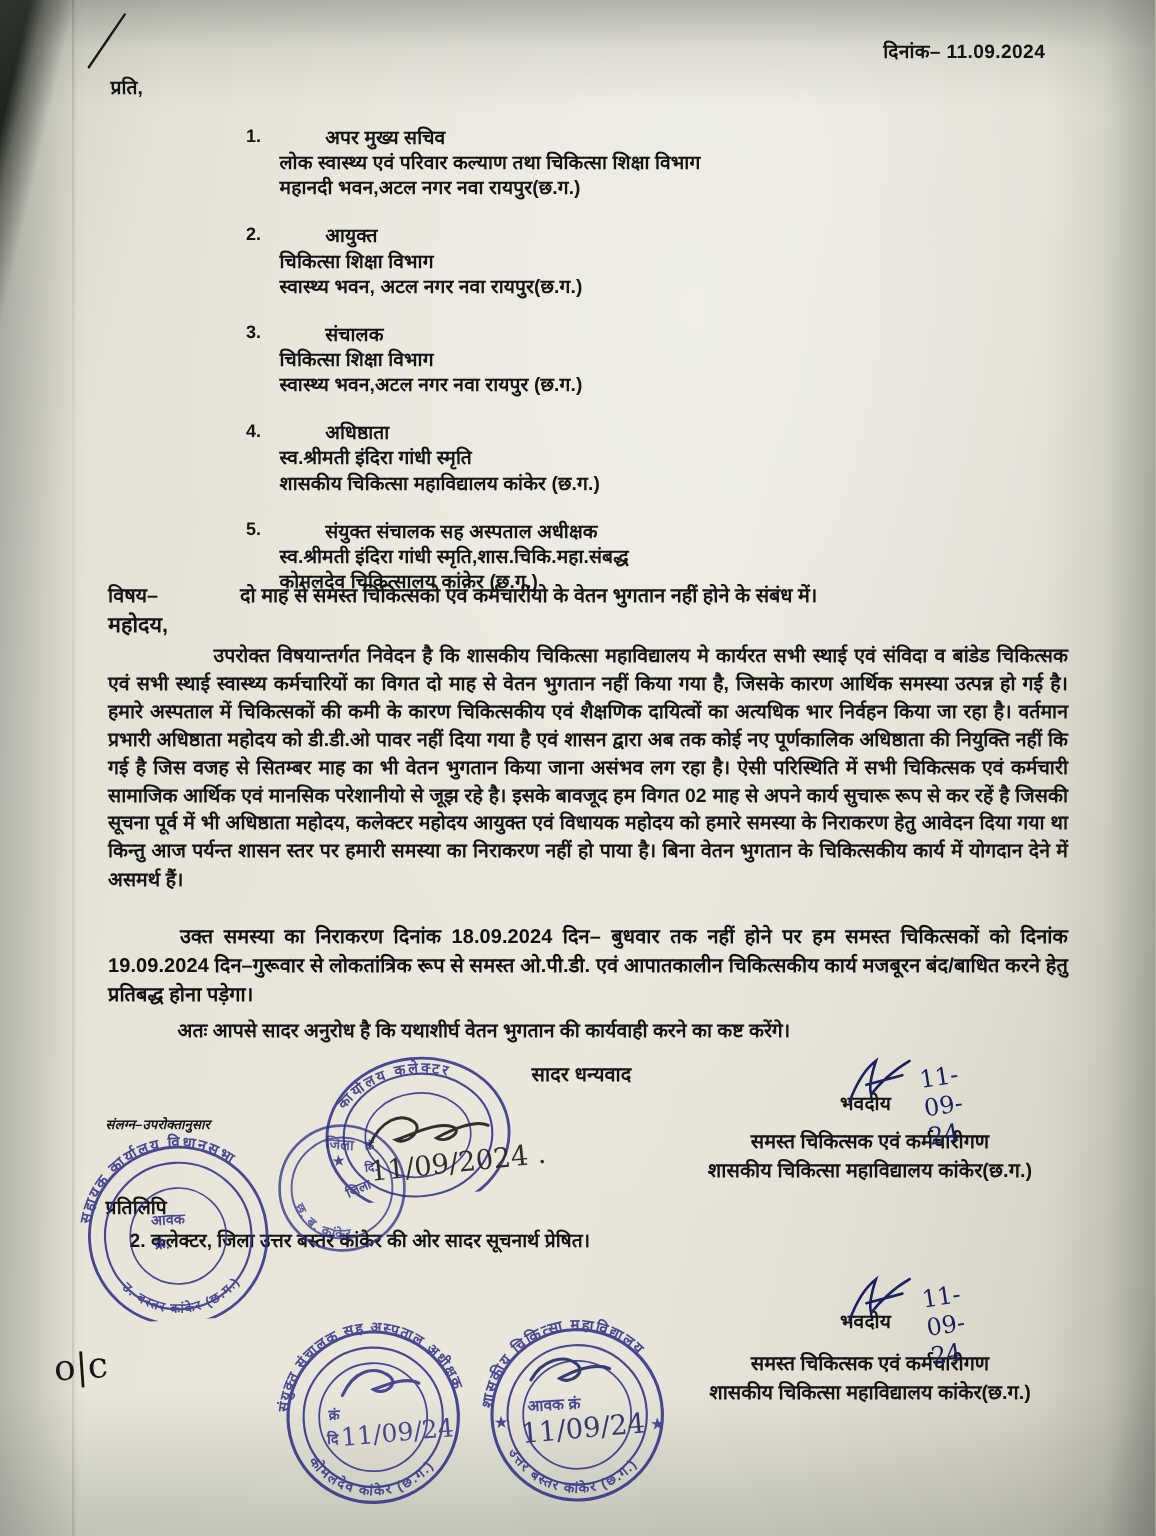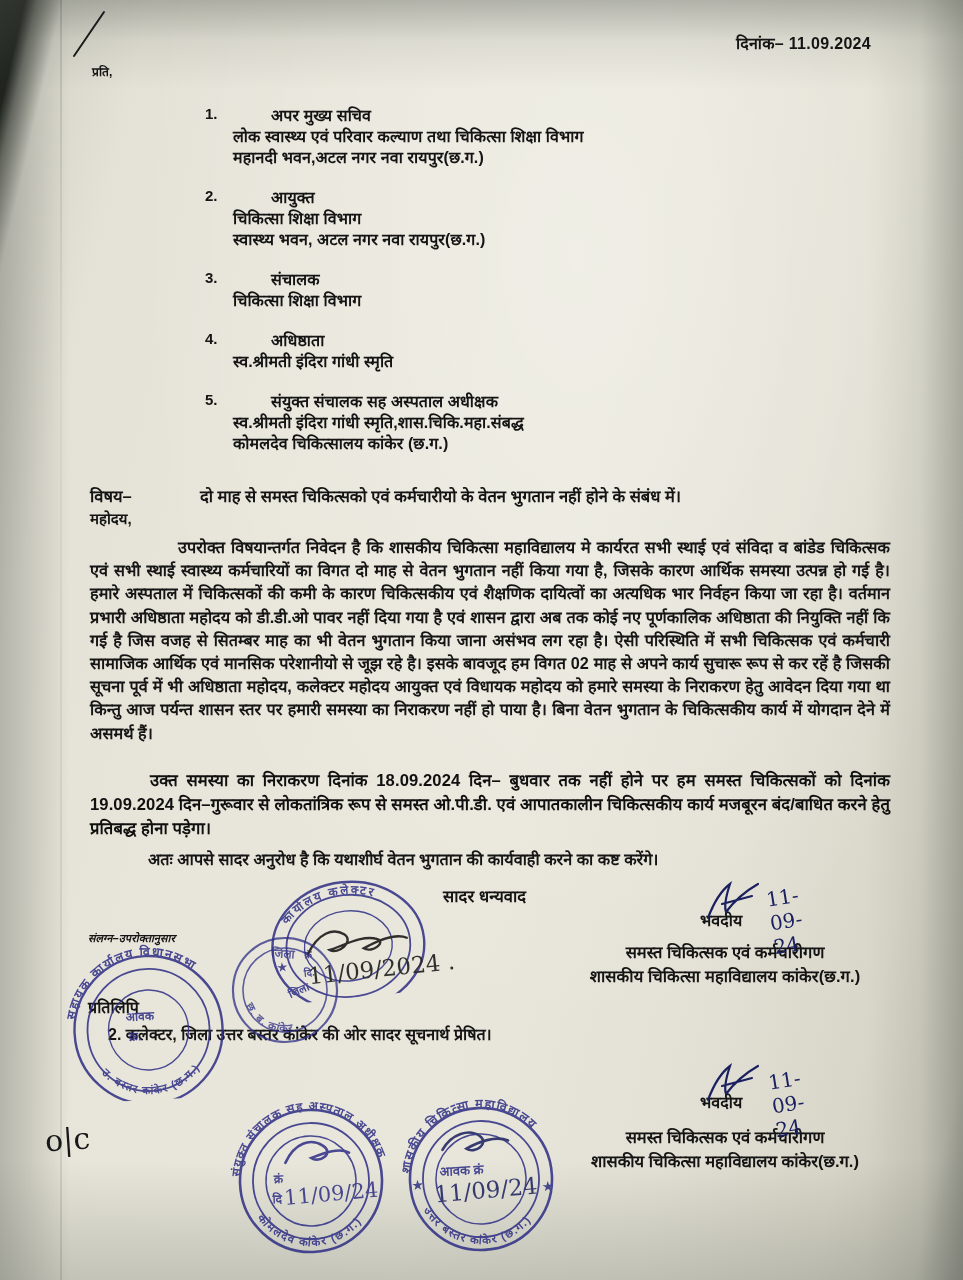--- a/index.html
+++ b/index.html
@@ -56,21 +56,21 @@
     color:#141414;
     font-size:15.5px;
     line-height:1.0;
     white-space:nowrap;
     letter-spacing:0.1px;
   }
   .date-line{
     left:736px;top:36px;font-size:16px;font-weight:600;
     letter-spacing:0.3px;
   }
-  .prati{left:92px;top:66px;font-size:12px;font-weight:600;}
+  .prati{left:92px;top:66px;font-size:16px;font-weight:600;}
 
   .addr-list{position:absolute;left:205px;top:105px;width:700px;}
   .addr-item{position:relative;margin-bottom:19px;}
   .addr-num{
     position:absolute;left:0;top:0;width:24px;
     font-size:15px;color:#141414;font-weight:600;text-align:left;
   }
   .addr-lines{margin-left:28px;}
   .addr-line{
     font-size:16px;color:#141414;line-height:21px;white-space:nowrap;
@@ -78,21 +78,21 @@
   }
   .addr-line.first{font-weight:700;margin-left:38px;}
 
   .subject-row{position:absolute;left:90px;top:484px;width:830px;}
   .subject-label{
     position:absolute;left:0;top:0;font-size:16.5px;font-weight:700;color:#141414;
   }
   .subject-text{
     position:absolute;left:110px;top:0;font-size:16.5px;font-weight:600;color:#141414;white-space:nowrap;
   }
-  .mahoday{position:absolute;left:90px;top:508px;font-size:15px;font-weight:700;color:#141414;}
+  .mahoday{position:absolute;left:90px;top:508px;font-size:18px;font-weight:700;color:#141414;}
 
   .body-para{
     position:absolute;left:90px;top:536px;width:800px;
     font-size:16.2px;line-height:23.2px;color:#151515;
     text-align:justify;text-justify:inter-word;
     font-weight:600;letter-spacing:0.05px;
   }
   .body-para .indent{display:inline-block;width:88px;}
 
   .bold-para{
@@ -177,27 +177,29 @@
           <div class="addr-line first">आयुक्त</div>
           <div class="addr-line">चिकित्सा शिक्षा विभाग</div>
           <div class="addr-line">स्वास्थ्य भवन, अटल नगर नवा रायपुर(छ.ग.)</div>
         </div>
       </div>
       <div class="addr-item">
         <div class="addr-num">3.</div>
         <div class="addr-lines">
           <div class="addr-line first">संचालक</div>
           <div class="addr-line">चिकित्सा शिक्षा विभाग</div>
+          <div class="addr-line">स्वास्थ्य भवन,अटल नगर नवा रायपुर (छ.ग.)</div>
         </div>
       </div>
       <div class="addr-item">
         <div class="addr-num">4.</div>
         <div class="addr-lines">
           <div class="addr-line first">अधिष्ठाता</div>
           <div class="addr-line">स्व.श्रीमती इंदिरा गांधी स्मृति</div>
+          <div class="addr-line">शासकीय चिकित्सा महाविद्यालय कांकेर (छ.ग.)</div>
         </div>
       </div>
       <div class="addr-item">
         <div class="addr-num">5.</div>
         <div class="addr-lines">
           <div class="addr-line first">संयुक्त संचालक सह अस्पताल अधीक्षक</div>
           <div class="addr-line">स्व.श्रीमती इंदिरा गांधी स्मृति,शास.चिकि.महा.संबद्ध</div>
           <div class="addr-line">कोमलदेव चिकित्सालय कांकेर (छ.ग.)</div>
         </div>
       </div>

